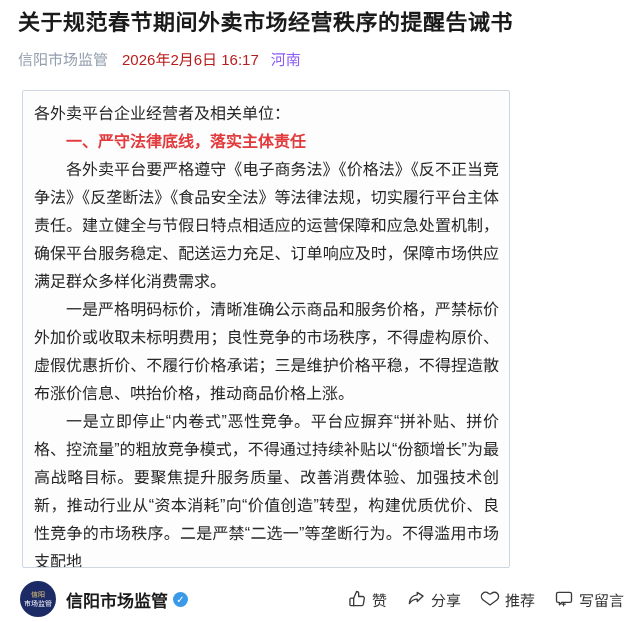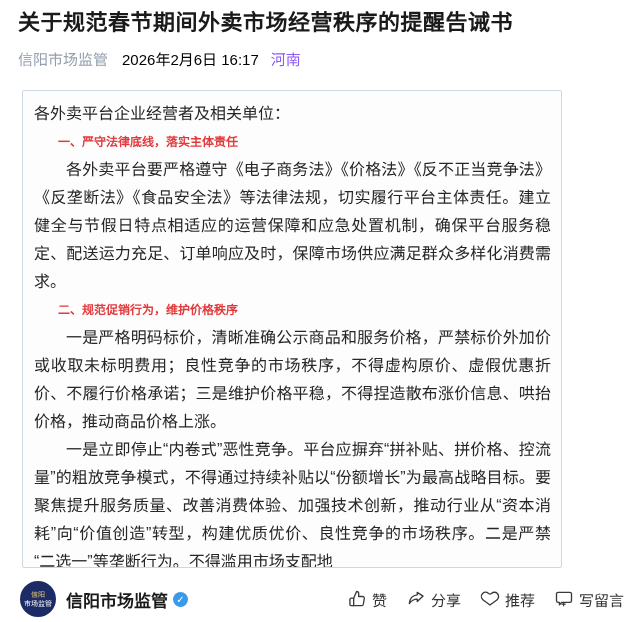--- a/index.html
+++ b/index.html
@@ -12,38 +12,38 @@
   }
 
   
   .header { padding: 8px 8px 0 18px; }
   .page-title {
     margin: 0; font-size: 22px; line-height: 30px;
     font-weight: 700; color: #1a1a1a; letter-spacing: 0.5px;
   }
   .byline { margin-top: 12px; font-size: 15px; line-height: 19px; display: flex; align-items: baseline; }
   .byline .author { color: #939eae; margin-right: 14px; cursor: pointer; }
-  .byline .date   { color: #000000; text-align: right; }
+  .byline .date   { color: #b91c1c; text-align: right; }
   .byline .region { color: #8b5cf6; margin-left: 12px; }
 
   
   .doc-box {
     margin: 21px 0 0 22px;
-    width: 540px; height: 478px;
+    width: 488px; height: 478px;
     border: 1px solid #ccd7e2; border-radius: 2px;
     background: #fdfdfe;
     padding: 9px 10px 4px 11px;
     overflow: hidden;
     font-size: 16px; line-height: 28px; color: #262626;
     text-align: justify;
   }
   .doc-box p { margin: 0; text-indent: 2em; }
   .doc-box p.salutation { text-indent: 0; }
   .doc-box h2.section-heading {
-    margin: 0; font-size: 12px; line-height: 28px;
+    margin: 0; font-size: 16px; line-height: 28px;
     font-weight: 700; color: #e23b3d; text-indent: 2em;
     text-align: left;
   }
 
   
   .footer-bar {
     margin: 13px 16px 0 20px; height: 36px;
     display: flex; align-items: center;
   }
   .avatar {
@@ -83,21 +83,20 @@
     <span class="region">河南</span>
   </div>
 </div>
 
 <div class="doc-box">
   <p class="salutation">各外卖平台企业经营者及相关单位：</p>
 
   <h2 class="section-heading">一、严守法律底线，落实主体责任</h2>
   <p>各外卖平台要严格遵守《电子商务法》《价格法》《反不正当竞争法》《反垄断法》《食品安全法》等法律法规，切实履行平台主体责任。建立健全与节假日特点相适应的运营保障和应急处置机制，确保平台服务稳定、配送运力充足、订单响应及时，保障市场供应满足群众多样化消费需求。</p>
 
-  <h2 class="section-heading">二、规范促销行为，维护价格秩序</h2>
   <p>一是严格明码标价，清晰准确公示商品和服务价格，严禁标价外加价或收取未标明费用；良性竞争的市场秩序，不得虚构原价、虚假优惠折价、不履行价格承诺；三是维护价格平稳，不得捏造散布涨价信息、哄抬价格，推动商品价格上涨。</p>
 
   <p>一是立即停止“内卷式”恶性竞争。平台应摒弃“拼补贴、拼价格、控流量”的粗放竞争模式，不得通过持续补贴以“份额增长”为最高战略目标。要聚焦提升服务质量、改善消费体验、加强技术创新，推动行业从“资本消耗”向“价值创造”转型，构建优质优价、良性竞争的市场秩序。二是严禁“二选一”等垄断行为。不得滥用市场支配地</p>
 </div>
 
 <div class="footer-bar">
   <div class="avatar">
     <span class="l1">信阳</span>
     <span class="l2">市场监管</span>
   </div>

